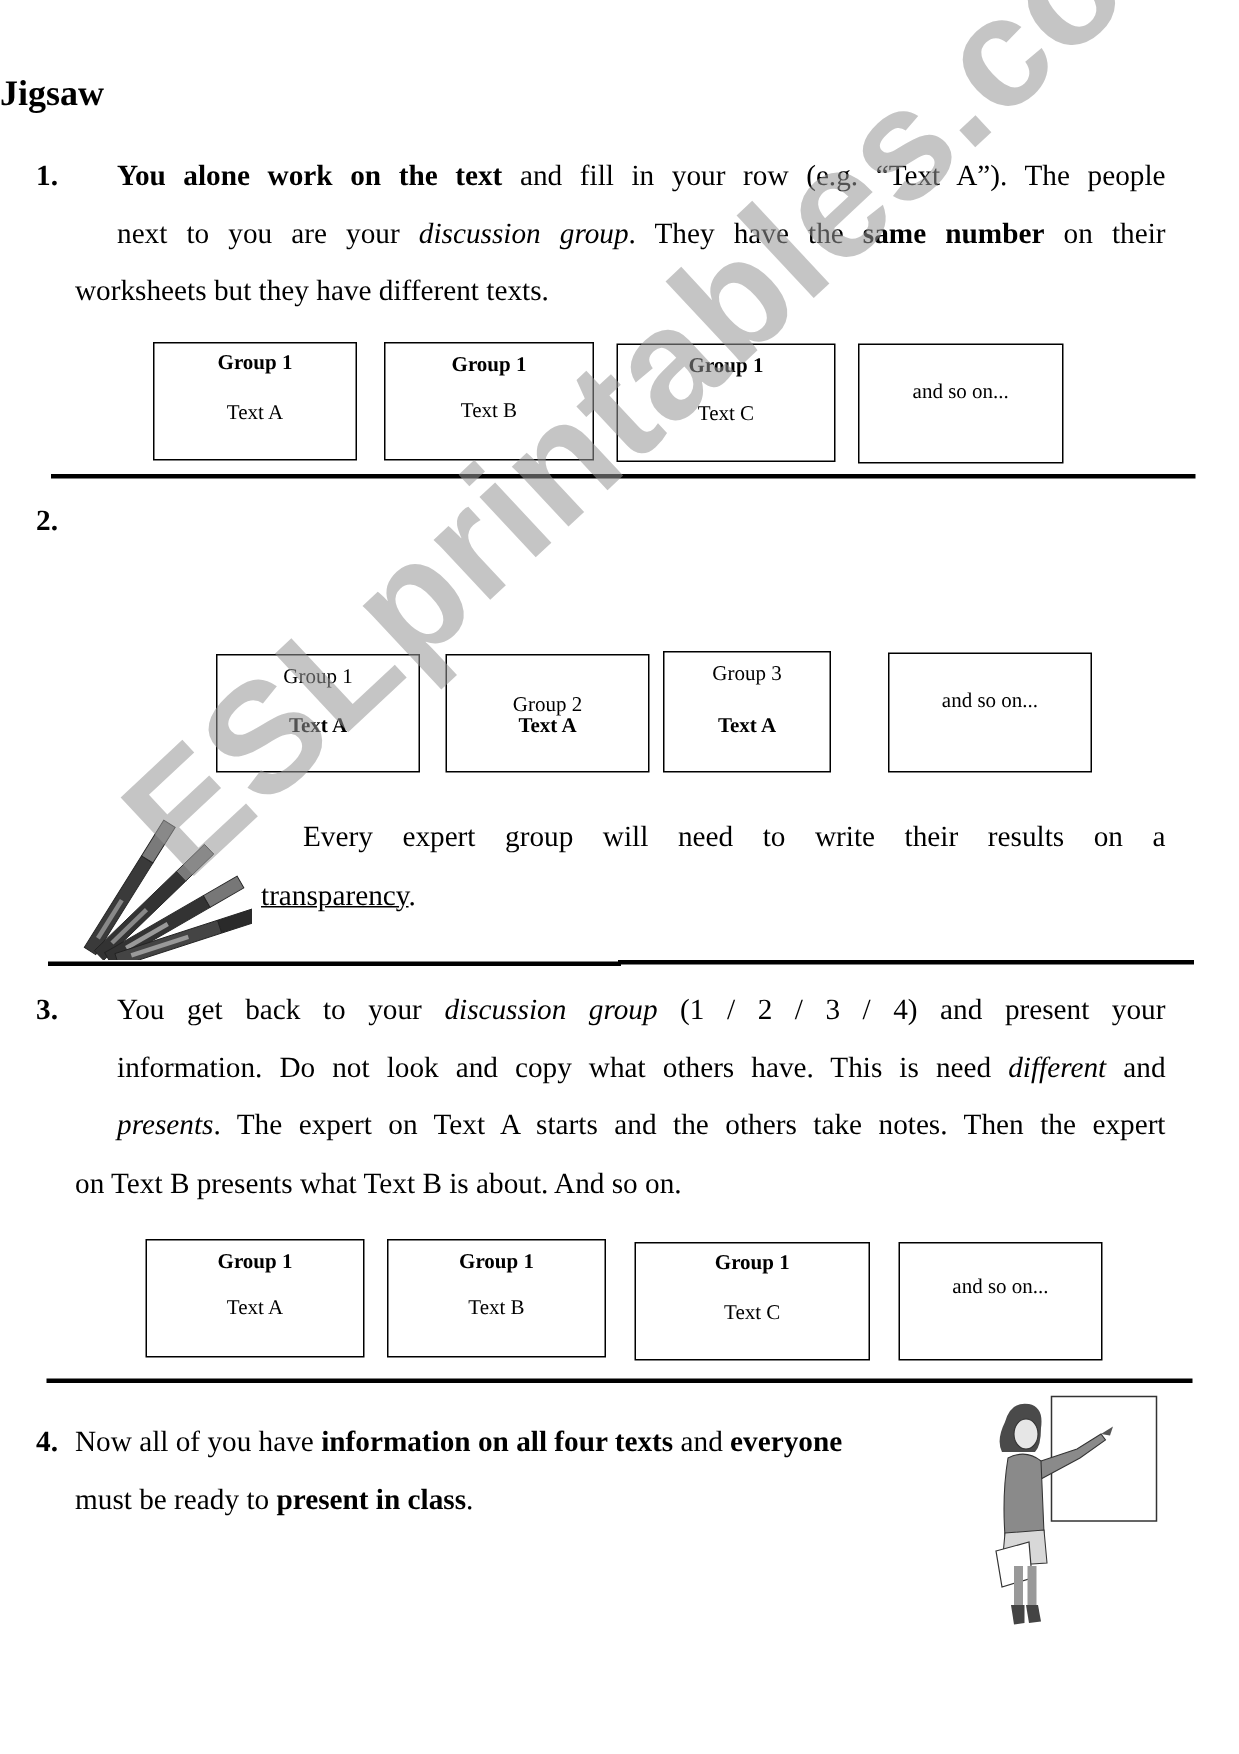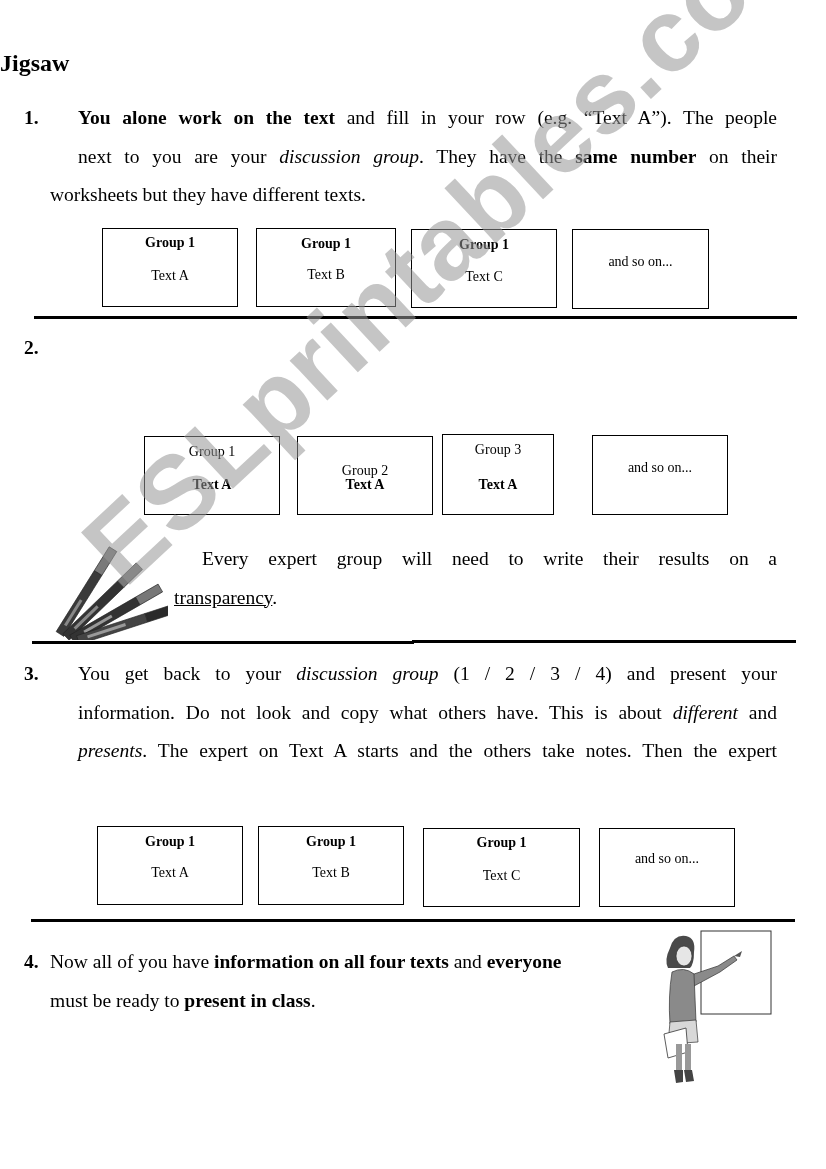--- a/index.html
+++ b/index.html
@@ -102,22 +102,23 @@
   <span class="line just">Every expert group will need to write their results on a</span>
   <span class="line"><u>transparency</u><span>.</span></span>
 </div>
 
 <div class="abs rule" style="left:32px; top:641px; width:382px;"></div>
 <div class="abs rule" style="left:412px; top:640px; width:384px;"></div>
 
 <div class="abs para" style="left:50px; top:655px; width:727px;">
   <span class="num">3.</span>
   <span class="line just"><span>You get back to your </span><b class="i">discussion group</b><span> (1 / 2 / 3 / 4) and present your</span></span>
-  <span class="line just"><span>information. Do not look and copy what others have. This is about </span><i>different</i><span> and</span></span>
+  <span class="line just"><span>information. Do not look and copy what others have. This is need </span><i>different</i><span> and</span></span>
   <span class="line just"><i>presents</i><span>. The expert on Text A starts and the others take notes. Then the expert</span></span>
+  <span class="line">on Text B presents what Text B is about. And so on.</span>
 </div>
 
 <div class="abs box" style="left:97px; top:826px; width:146px; height:79px;">
   <span class="l1" style="top:7px; font-weight:bold;">Group 1</span>
   <span class="l2" style="top:38px;">Text A</span>
 </div>
 <div class="abs box" style="left:258px; top:826px; width:146px; height:79px;">
   <span class="l1" style="top:7px; font-weight:bold;">Group 1</span>
   <span class="l2" style="top:38px;">Text B</span>
 </div>

